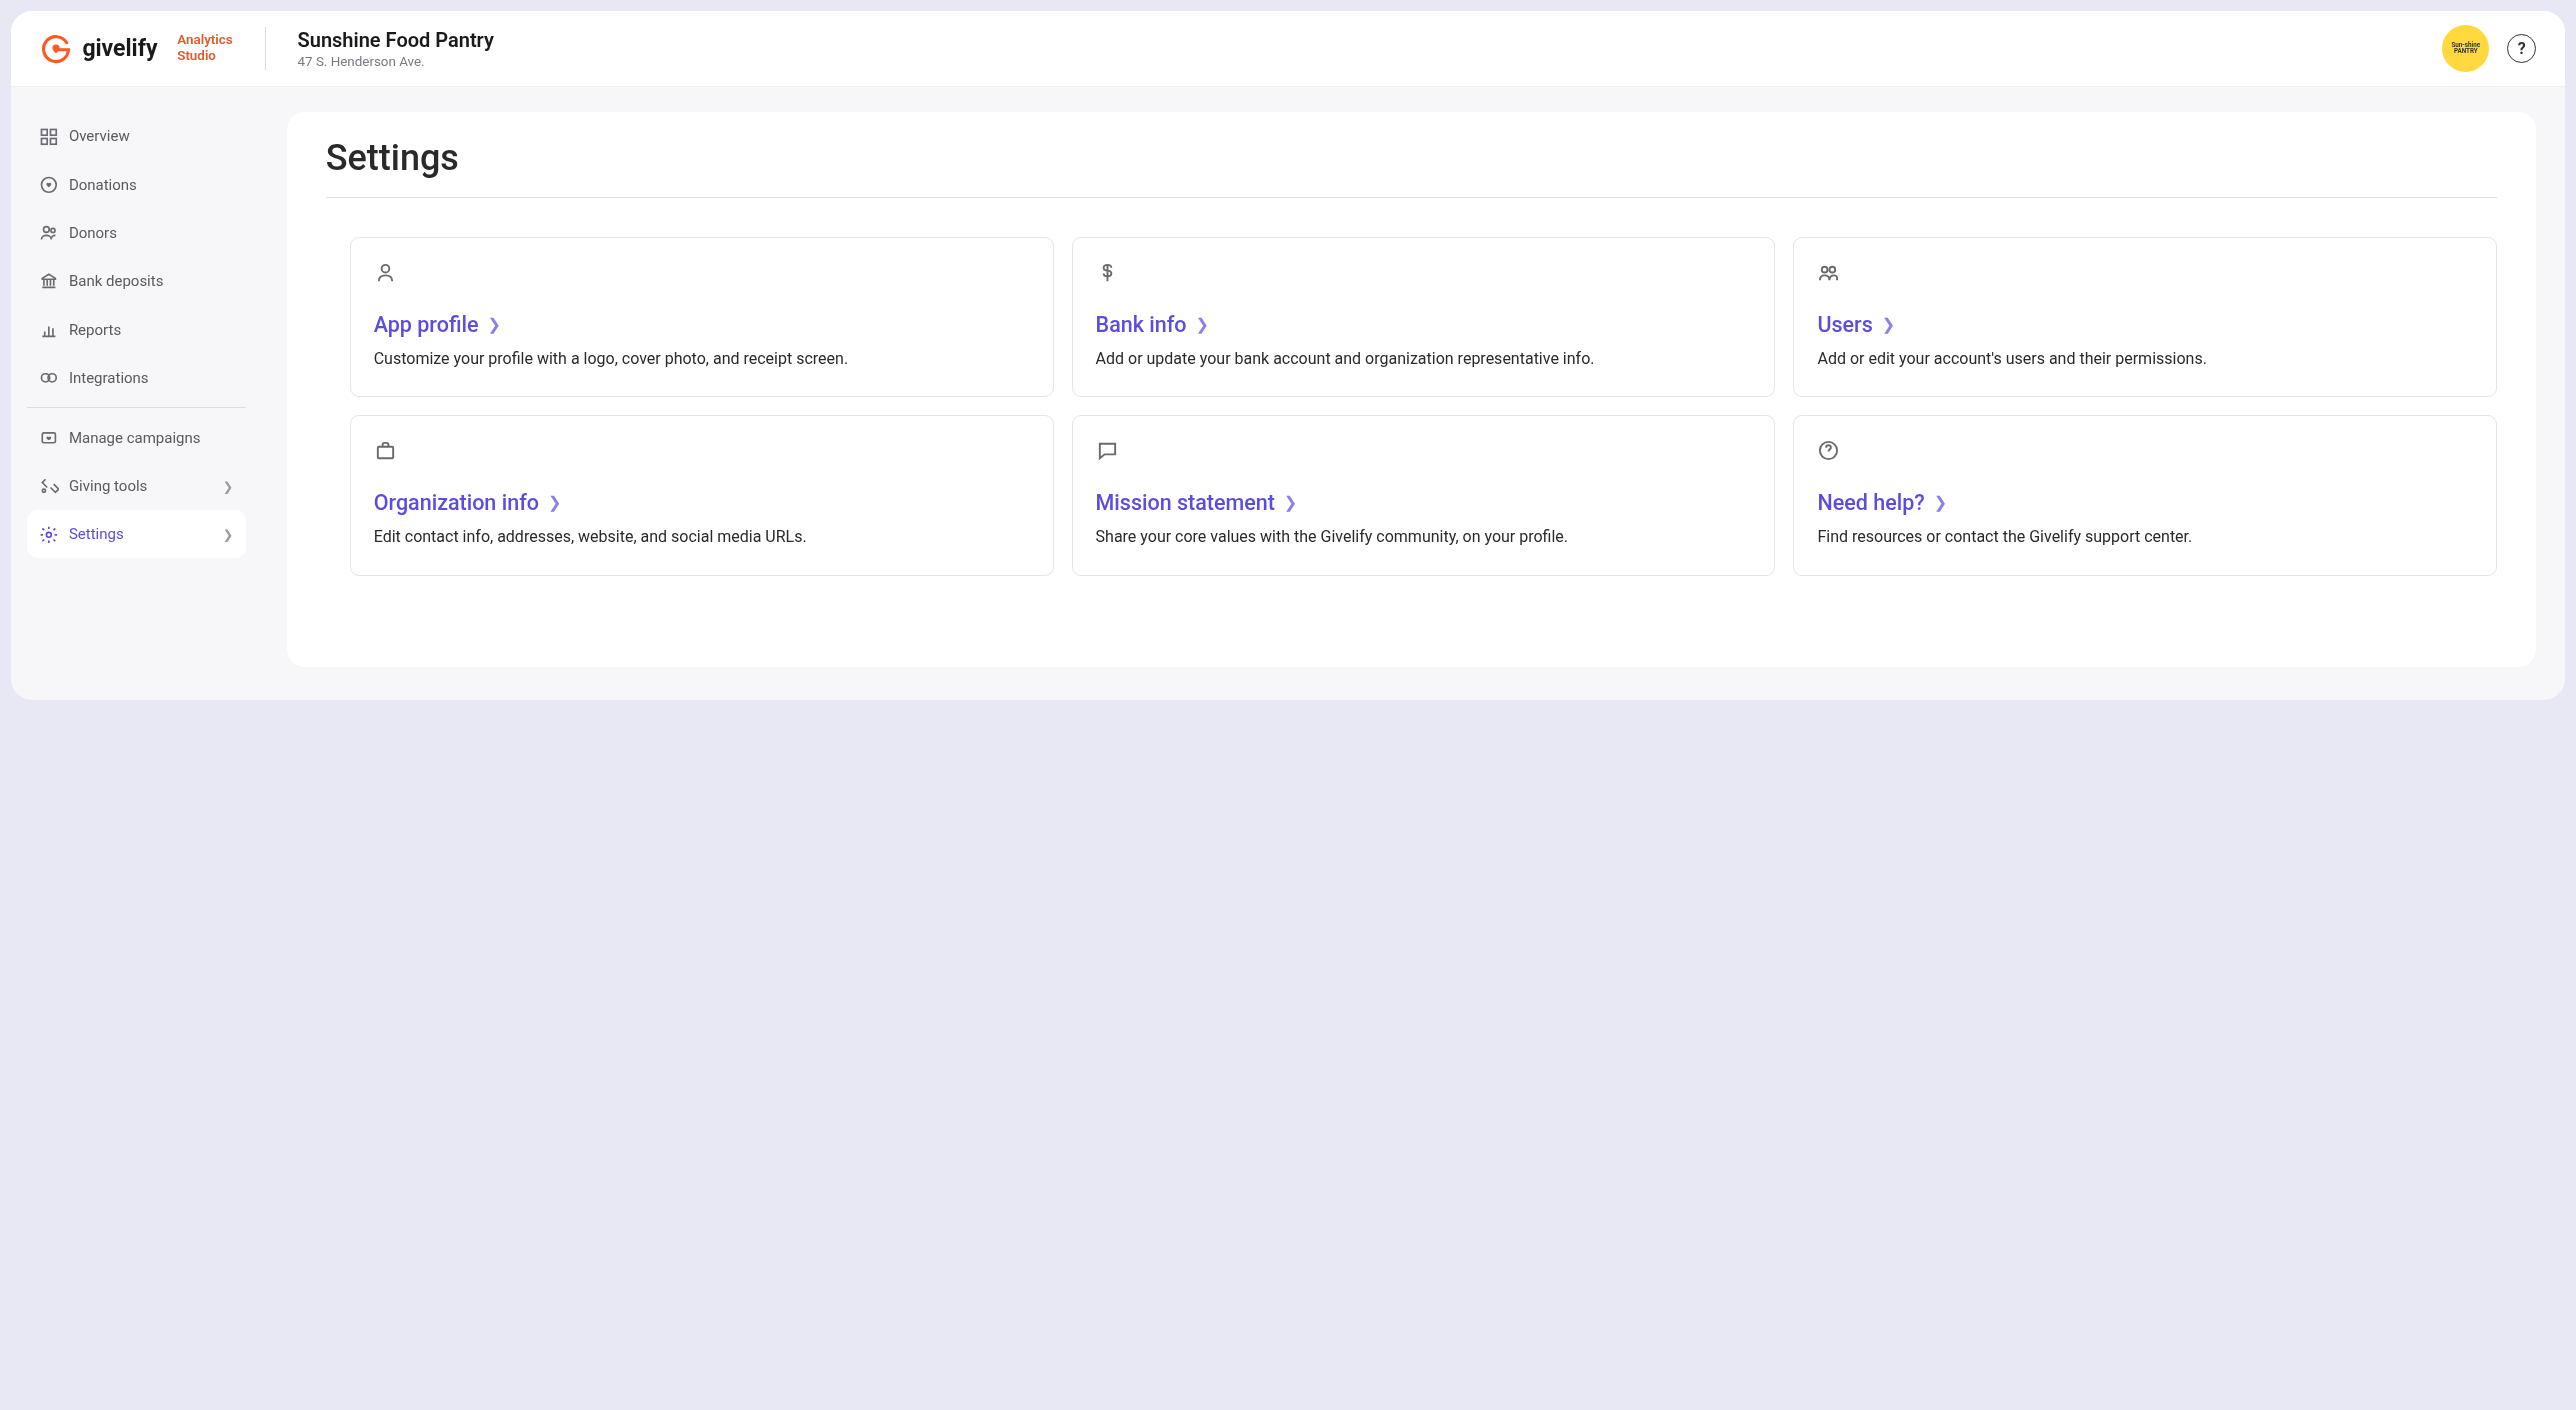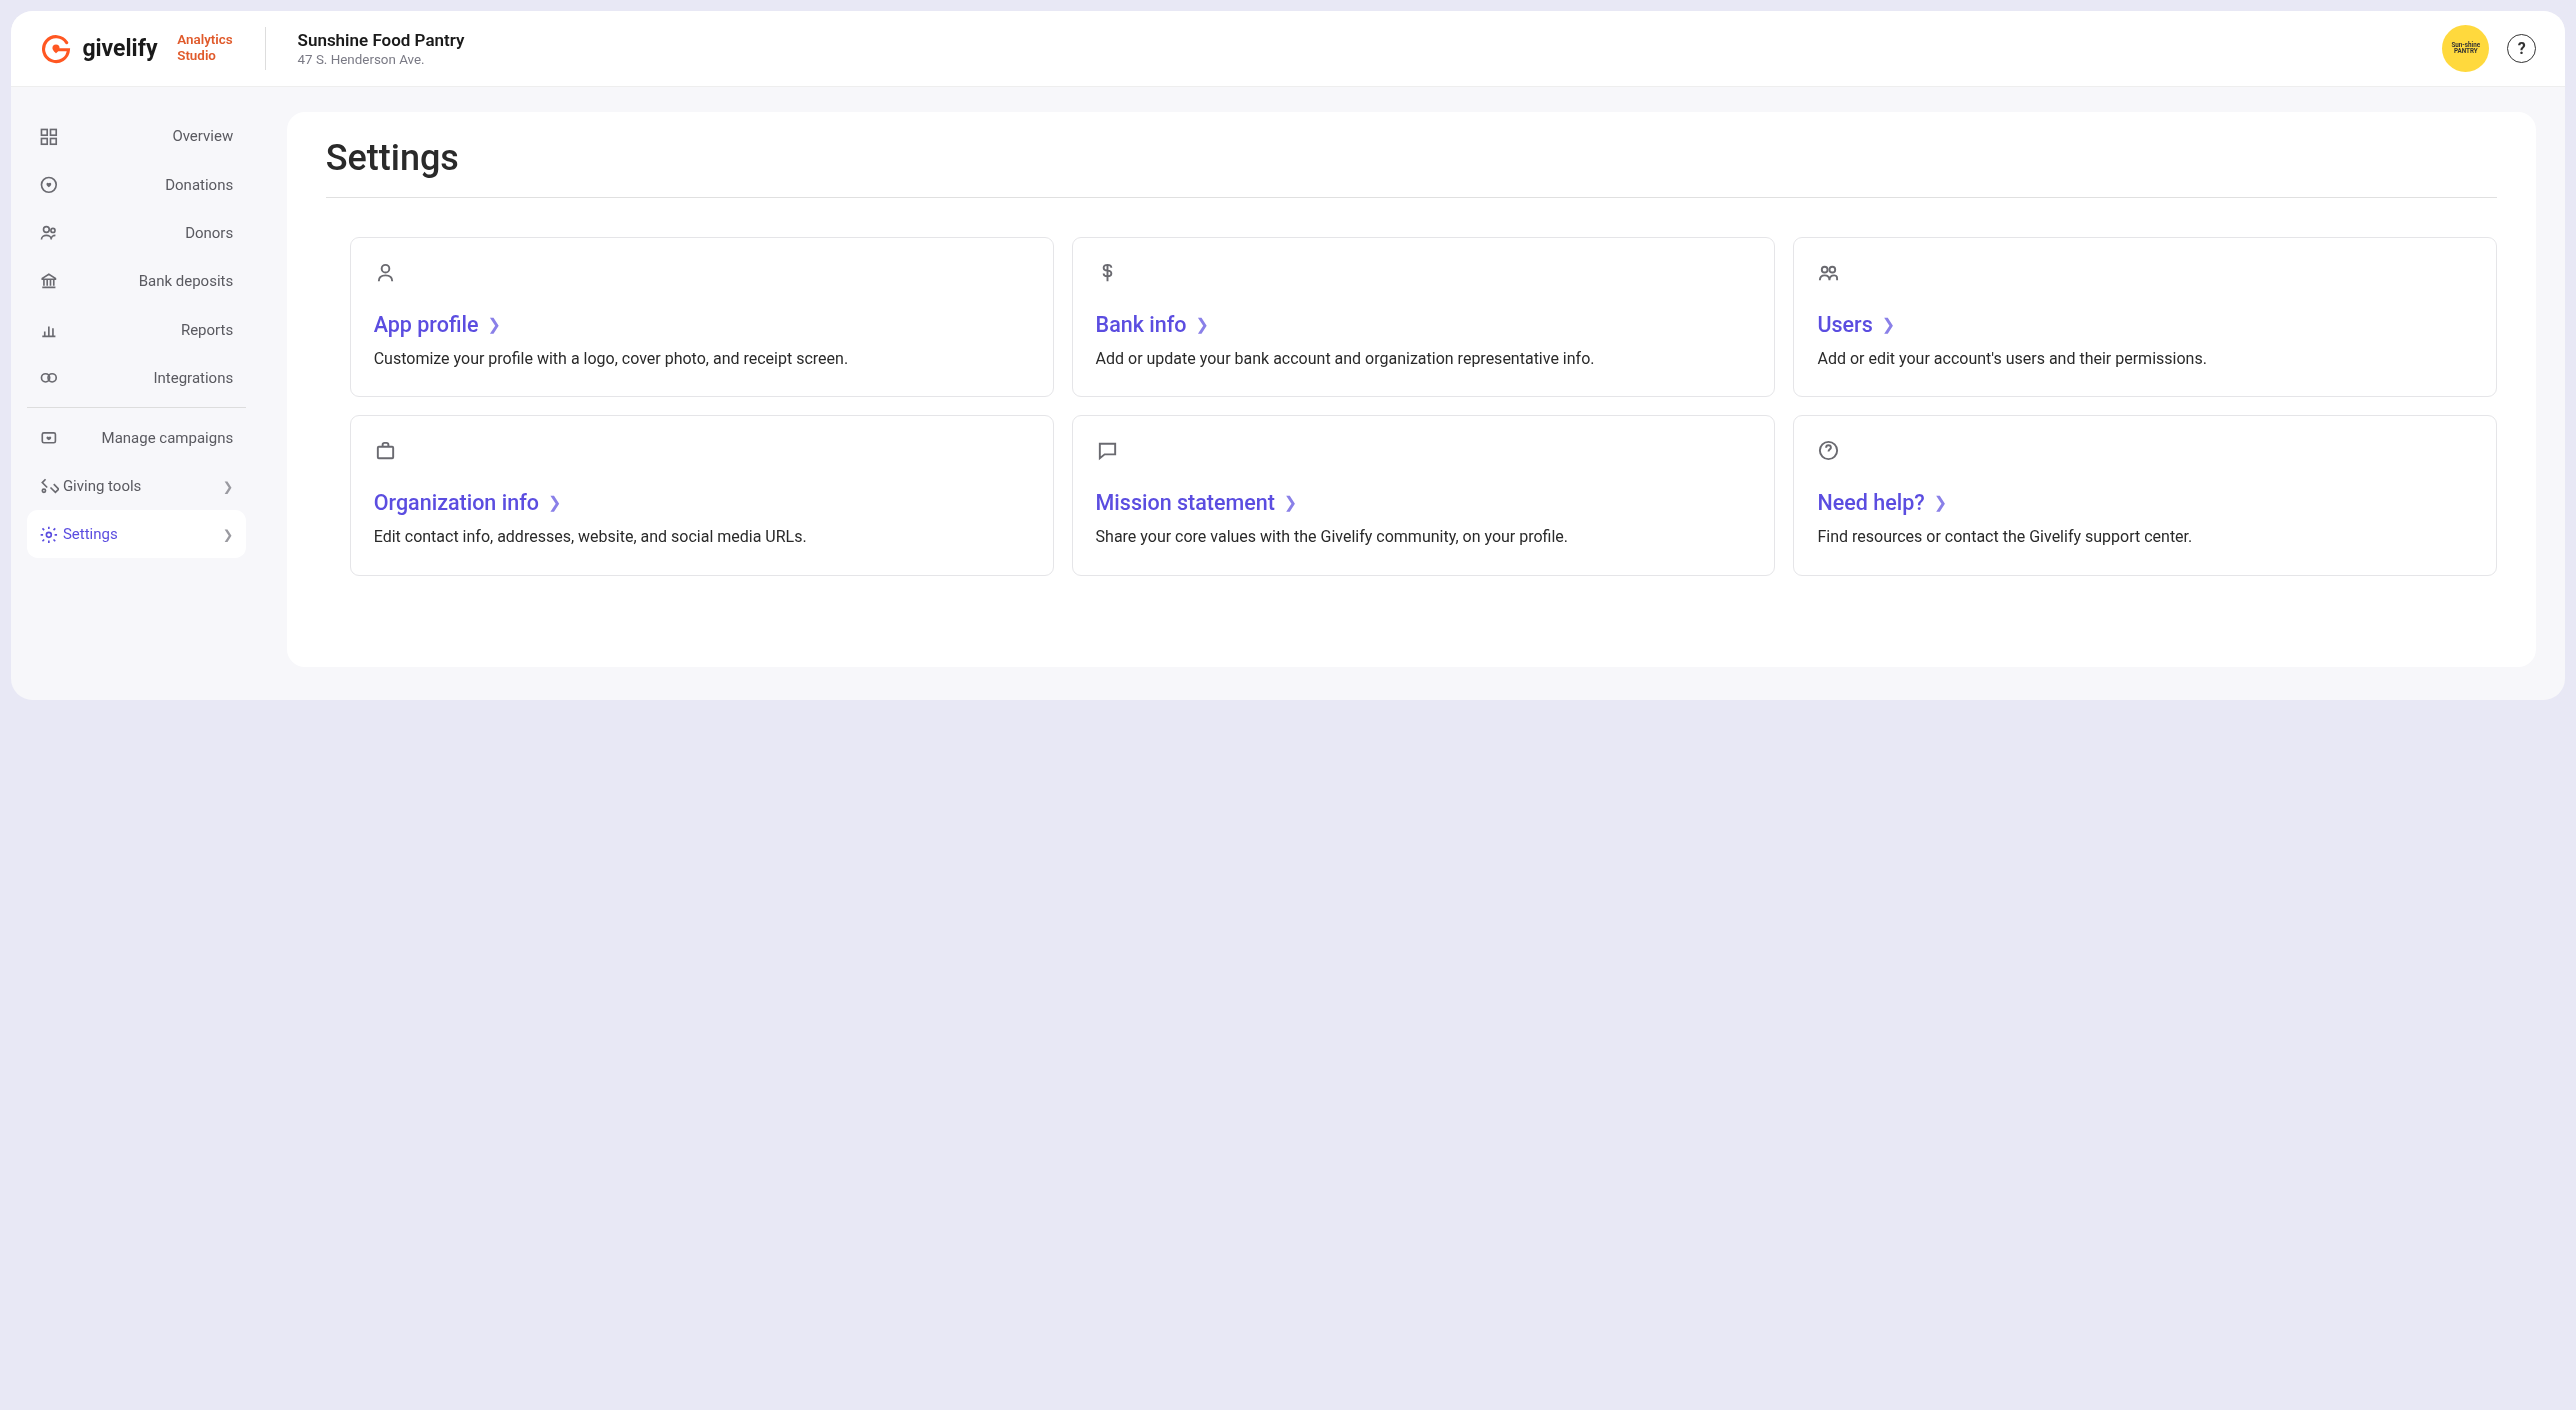--- a/index.html
+++ b/index.html
@@ -56,21 +56,21 @@
       width: 0.9px;
       height: 43px;
       background: #ddd;
       margin: 0 32px;
     }
     .org-block {
       display: flex;
       flex-direction: column;
     }
     .org-name {
-      font-size: 17px;
+      font-size: 20px;
       font-weight: 600;
       color: #1a1a1a;
     }
     .org-addr {
       font-size: 13.4px;
       color: #7a7a85;
       margin-top: 1.8px;
     }
     .header-right {
       margin-left: auto;
@@ -134,27 +134,26 @@
       color: #2ba84a;
       margin-top: 3.6px;
     }
     .nav {
       display: flex;
       flex-direction: column;
     }
     .nav-item {
       display: flex;
       align-items: center;
-      gap: 4px;
+      gap: 10px;
       padding: 14.3px 12.5px;
       font-size: 15px;
       color: #5a5a60;
       cursor: pointer;
       border-radius: 10.7px;
-      justify-content: space-between;
     }
     .nav-item.active {
       background: #fff;
       color: #5b4de0;
     }
     .nav-item.active .nav-icon {
       color: #5b4de0;
     }
     .nav-icon {
       width: 19.7px;

